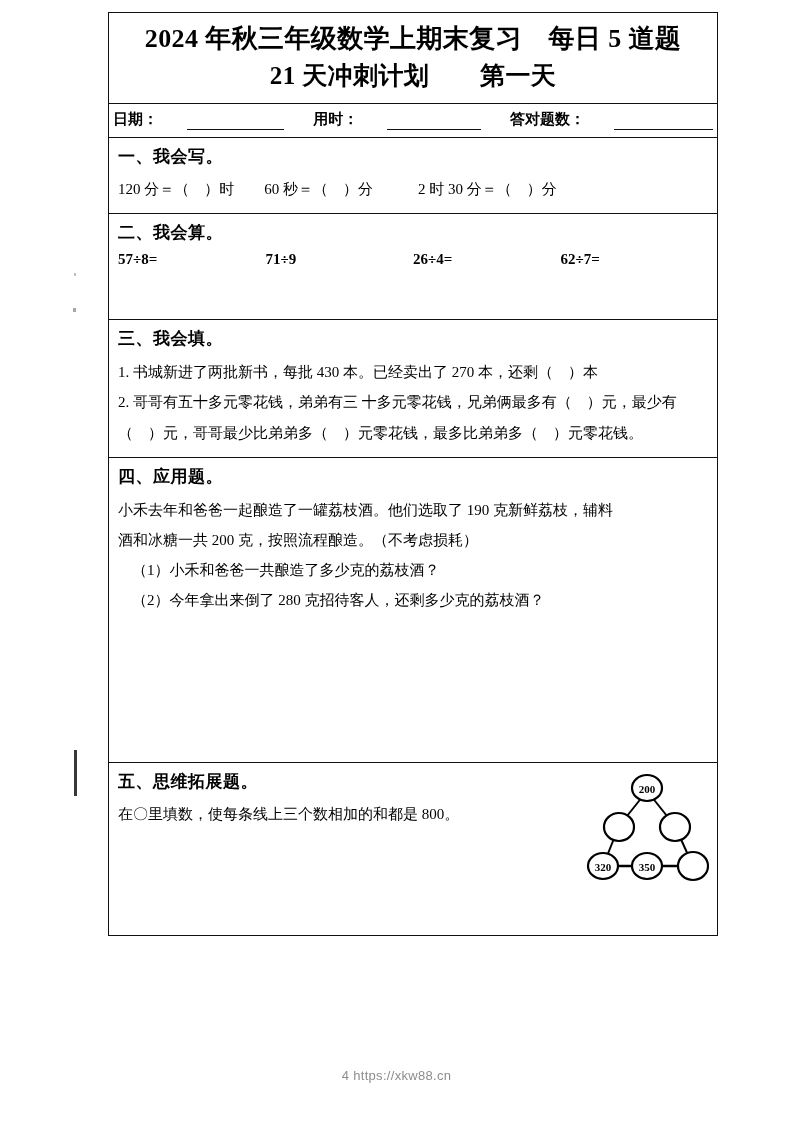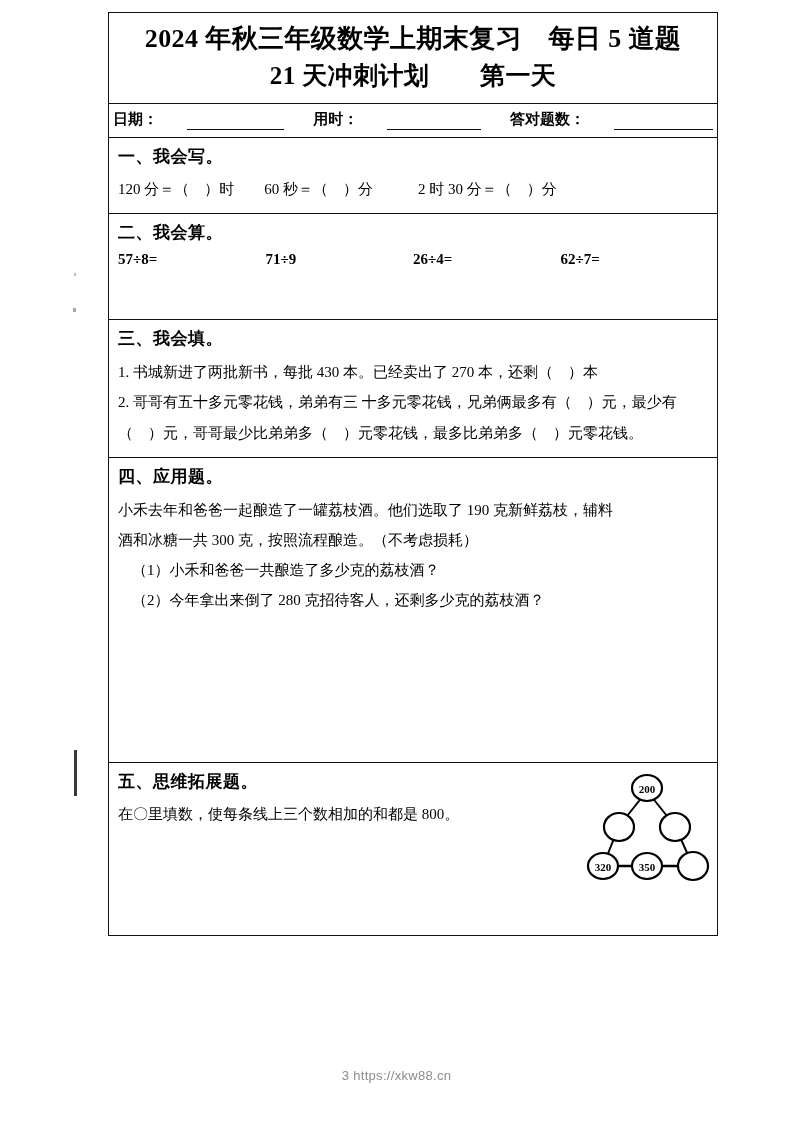--- a/index.html
+++ b/index.html
@@ -163,21 +163,21 @@
     <div class="row sec sec-three">
       <h3>三、我会填。</h3>
       <div class="qline">1. 书城新进了两批新书，每批 430 本。已经卖出了 270 本，还剩（　）本</div>
       <div class="qline">2. 哥哥有五十多元零花钱，弟弟有三 十多元零花钱，兄弟俩最多有（　）元，最少有</div>
       <div class="qline">（　）元，哥哥最少比弟弟多（　）元零花钱，最多比弟弟多（　）元零花钱。</div>
     </div>
 
     <div class="row sec sec-four">
       <h3>四、应用题。</h3>
       <div class="qline">小禾去年和爸爸一起酿造了一罐荔枝酒。他们选取了 190 克新鲜荔枝，辅料</div>
-      <div class="qline">酒和冰糖一共 300 克，按照流程酿造。（不考虑损耗）</div>
+      <div class="qline">酒和冰糖一共 200 克，按照流程酿造。（不考虑损耗）</div>
       <div class="qline indent">（1）小禾和爸爸一共酿造了多少克的荔枝酒？</div>
       <div class="qline indent">（2）今年拿出来倒了 280 克招待客人，还剩多少克的荔枝酒？</div>
     </div>
 
     <div class="row sec sec-five">
       <h3>五、思维拓展题。</h3>
       <div class="qline">在〇里填数，使每条线上三个数相加的和都是 800。</div>
 
       <div class="puzzle">
         <svg width="130" height="122" viewBox="0 0 130 122">
@@ -204,15 +204,15 @@
           <text x="64" y="98">350</text>
 
           <ellipse cx="110" cy="97" rx="15" ry="14" fill="#fff" stroke="#000" stroke-width="2.2"></ellipse>
           <text x="110" y="98"></text>
         </svg>
       </div>
     </div>
 
   </div>
 
-  <div class="footer">3 https://xkw88.cn</div>
+  <div class="footer">4 https://xkw88.cn</div>
 
 </div>
 
 </body></html>

